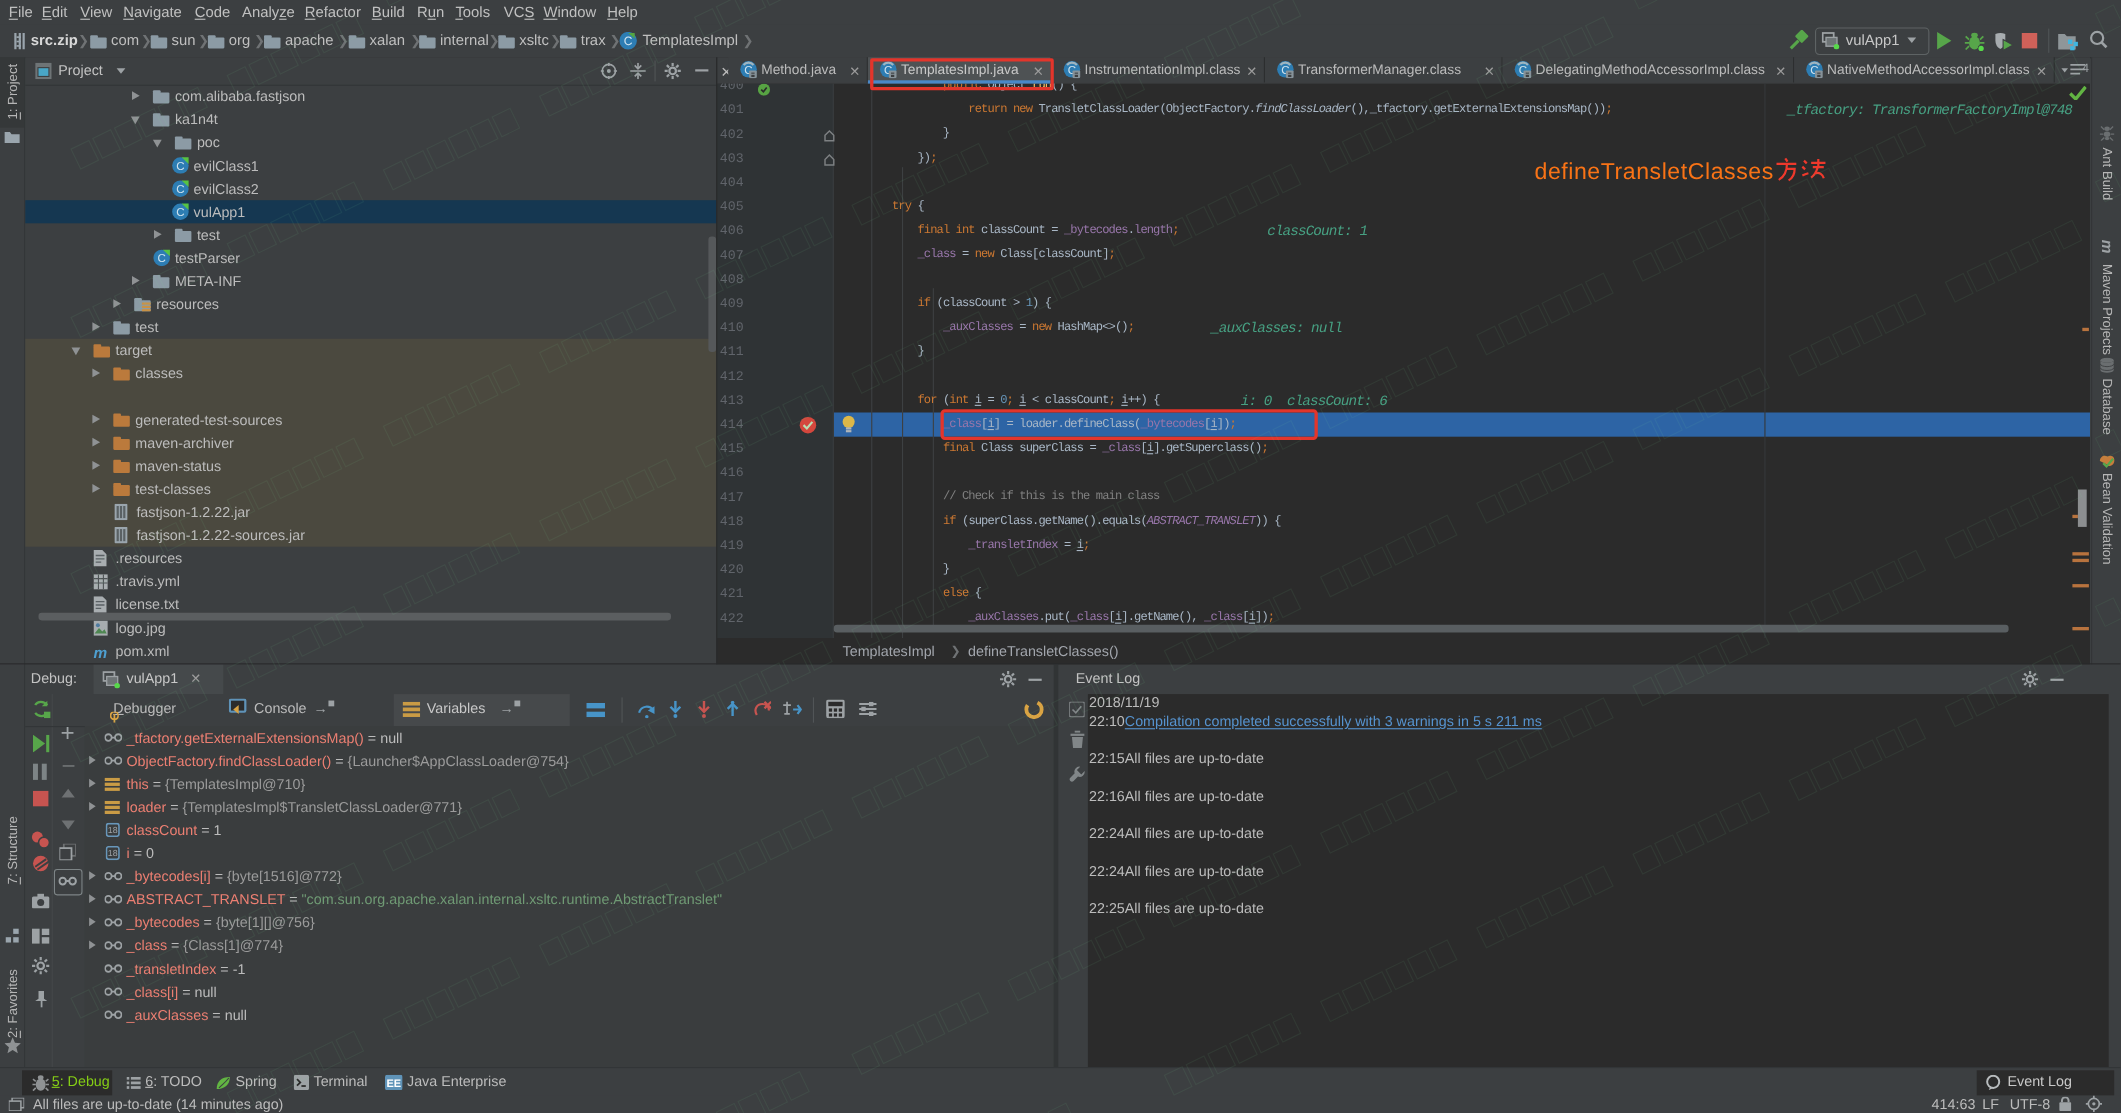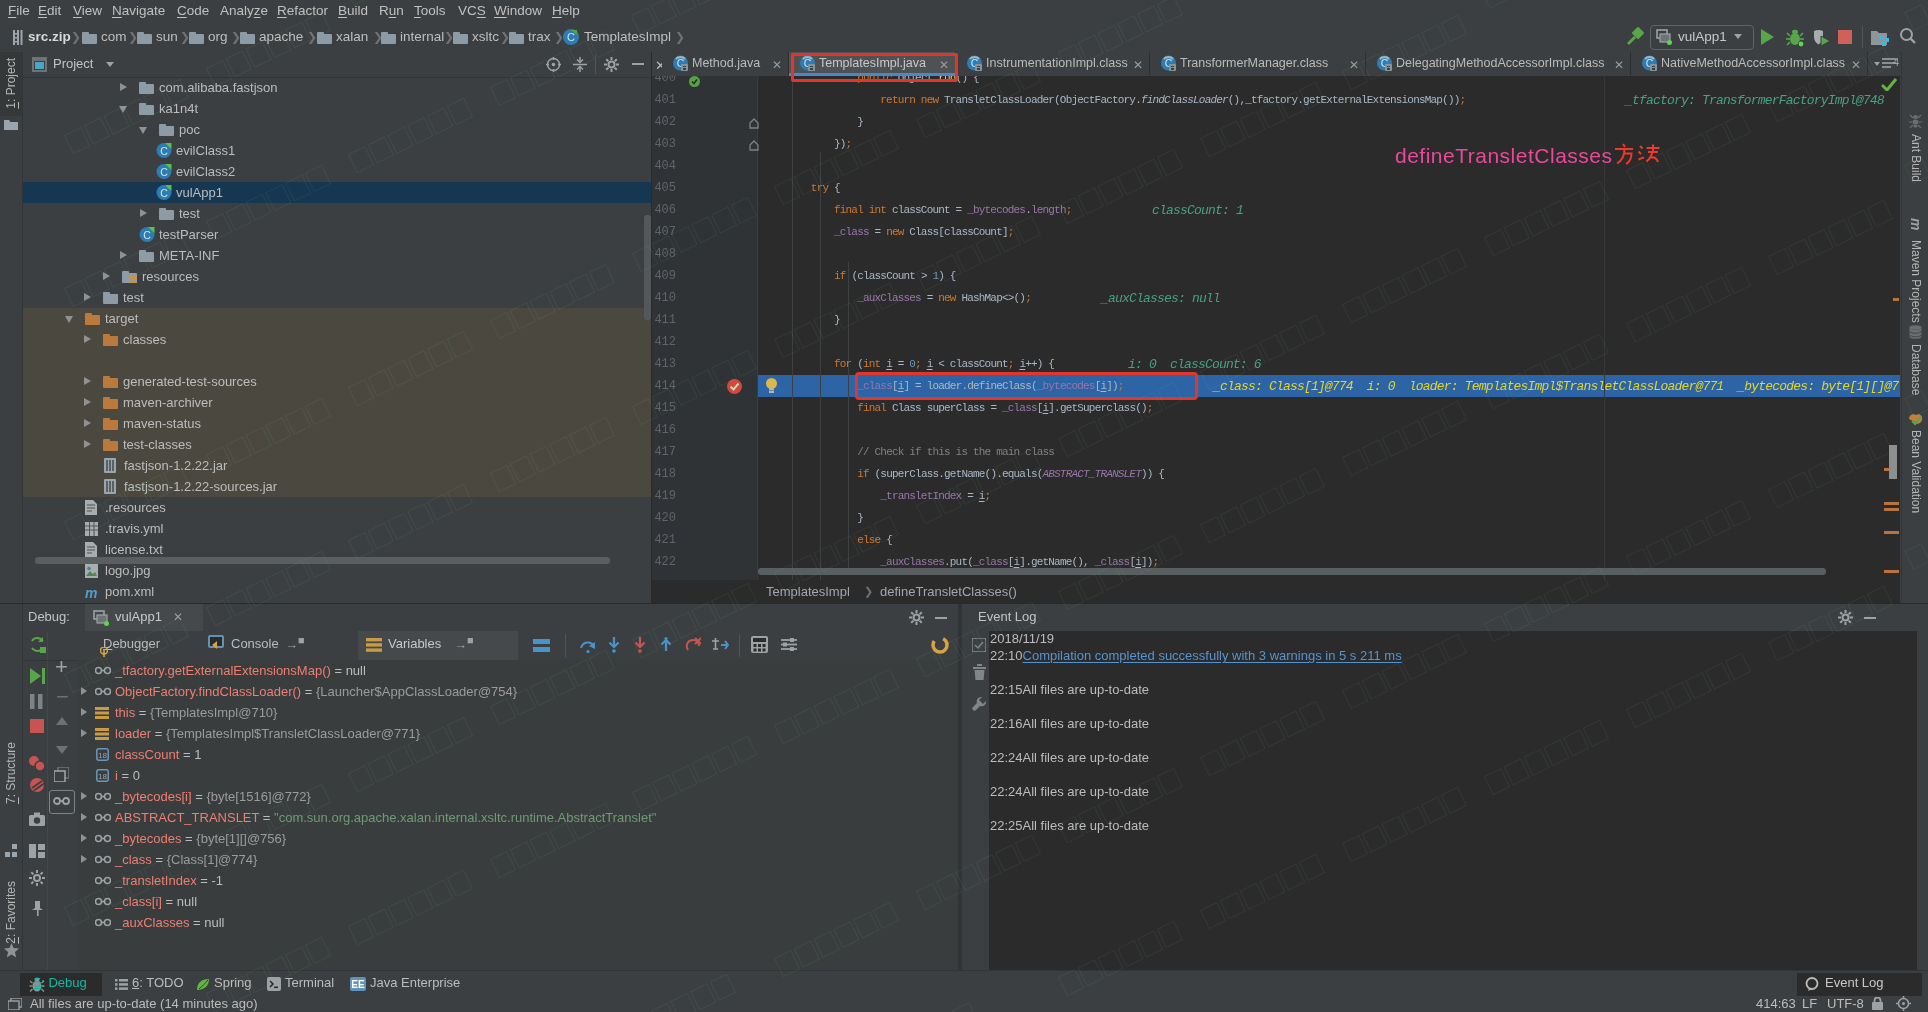--- a/index.html
+++ b/index.html
@@ -41,21 +41,21 @@
 #code .k{color:#cc7832;}  #code .n{color:#6897bb;}  #code .f{color:#9876aa;}  #code .c{color:#808080;}  #code .sem{color:#cc7832;}
 #code .it{font-style:italic;} #code .u{text-decoration:underline;text-underline-offset:2px;}
 #code .decl{color:#ffc66b;}
 .hint{position:absolute;font-family:"Liberation Mono",monospace;font-size:13px;letter-spacing:-0.81px;
  font-style:italic;color:#47a183;white-space:pre;}
 .hintY{color:#e3d52a;}
 .iguide{position:absolute;width:1px;background:#3d4042;}
 #execline{position:absolute;left:106px;top:323px;width:1142px;height:22px;background:#2d64a5;}
 
 .redbox{position:absolute;border:3px solid #e3352b;border-radius:4px;}
-#redlabel{position:absolute;color:#ec4899;font-size:21px;letter-spacing:0.5px;white-space:nowrap;}
+#redlabel{position:absolute;color:#f97316;font-size:21px;letter-spacing:0.5px;white-space:nowrap;}
 
 #rightstripe{left:1901px;top:52px;width:27px;height:918px;background:#3c3f41;border-left:1px solid #323537;}
 
 #debug{left:23px;top:604px;width:935px;height:366px;background:#3c3f41;}
 #debughead{position:absolute;left:0;top:0;width:935px;height:27px;}
 #debugtools{position:absolute;left:0;top:27px;width:935px;height:29px;border-bottom:1px solid #323537;}
 #varpane{position:absolute;left:54px;top:56px;width:881px;height:310px;background:#3a3d3e;}
 .vrow{position:absolute;height:21px;line-height:21px;font-size:13px;white-space:nowrap;color:#bcbcbc;}
 .vname{color:#ec7f72;}
 .vgray{color:#9b9b9b;}
@@ -494,21 +494,20 @@
                 <span class="c">// Check if this is the main class</span>
                 <span class="k">if</span> (superClass.getName().equals(<span class="f it">ABSTRACT_TRANSLET</span>)) {
                     <span class="f">_transletIndex</span> = <span class="u">i</span><span class="sem">;</span>
                 }
                 <span class="k">else</span> {
                     <span class="f">_auxClasses</span>.put(<span class="f">_class</span>[<span class="u">i</span>].getName(), <span class="f">_class</span>[<span class="u">i</span>])<span class="sem">;</span></div>
       <span class="hint" style="left:973px;top:41px;">_tfactory: TransformerFactoryImpl@748</span>
       <span class="hint" style="left:500px;top:151px;">classCount: 1</span>
       <span class="hint" style="left:449px;top:239px;">_auxClasses: null</span>
       <span class="hint" style="left:476px;top:305px;">i: 0  classCount: 6</span>
-      <span class="hint hintY" style="left:561px;top:327px;">_class: Class[1]@774  i: 0  loader: TemplatesImpl$TransletClassLoader@771  _bytecodes: byte[1][]@7</span>
       <svg class="icon" style="left:37px;top:24px" width="11" height="11">
         <circle cx="5.5" cy="5.5" r="5.5" fill="#57a343"></circle>
         <path d="M3 5.5 L5 7.5 L8 3.5" stroke="#2b2b2b" stroke-width="1.5" fill="none"></path>
       </svg>
       <svg class="icon" style="left:97px;top:66px" width="10" height="11">
         <path d="M1 5 L5 1 L9 5 L9 10 L1 10 Z" fill="none" stroke="#7e8183" stroke-width="1.3"></path>
       </svg>
       <svg class="icon" style="left:97px;top:88px" width="10" height="11">
         <path d="M1 5 L5 1 L9 5 L9 10 L1 10 Z" fill="none" stroke="#7e8183" stroke-width="1.3"></path>
       </svg>
@@ -1034,21 +1033,21 @@
         <ellipse cx="8" cy="3.5" rx="2.6" ry="2" fill="#8f9294"></ellipse>
         <g stroke="#8f9294" stroke-width="1.4" fill="none">
           <path d="M3.5 7 L1 5"></path>
           <path d="M3.5 10 L0.5 10"></path>
           <path d="M3.5 13 L1 15.5"></path>
           <path d="M12.5 7 L15 5"></path>
           <path d="M12.5 10 L15.5 10"></path>
           <path d="M12.5 13 L15 15.5"></path>
         </g>
       </svg><circle>
-<span class="btab" style="left:34px;top:4px;color:#14b8a6;"><u>5</u>: Debug</span>
+<span class="btab" style="left:47px;top:4px;color:#84cc16;"><u>5</u>: Debug</span>
 <svg class="icon" style="left:115px;top:8px" width="13" height="11">
           <g fill="#9da2a5">
             <rect x="0" y="0" width="2.5" height="2.5"></rect>
             <rect x="4" y="0" width="9" height="2.5"></rect>
             <rect x="0" y="4.2" width="2.5" height="2.5"></rect>
             <rect x="4" y="4.2" width="9" height="2.5"></rect>
             <rect x="0" y="8.4" width="2.5" height="2.5"></rect>
             <rect x="4" y="8.4" width="9" height="2.5"></rect>
           </g>
         </svg>

